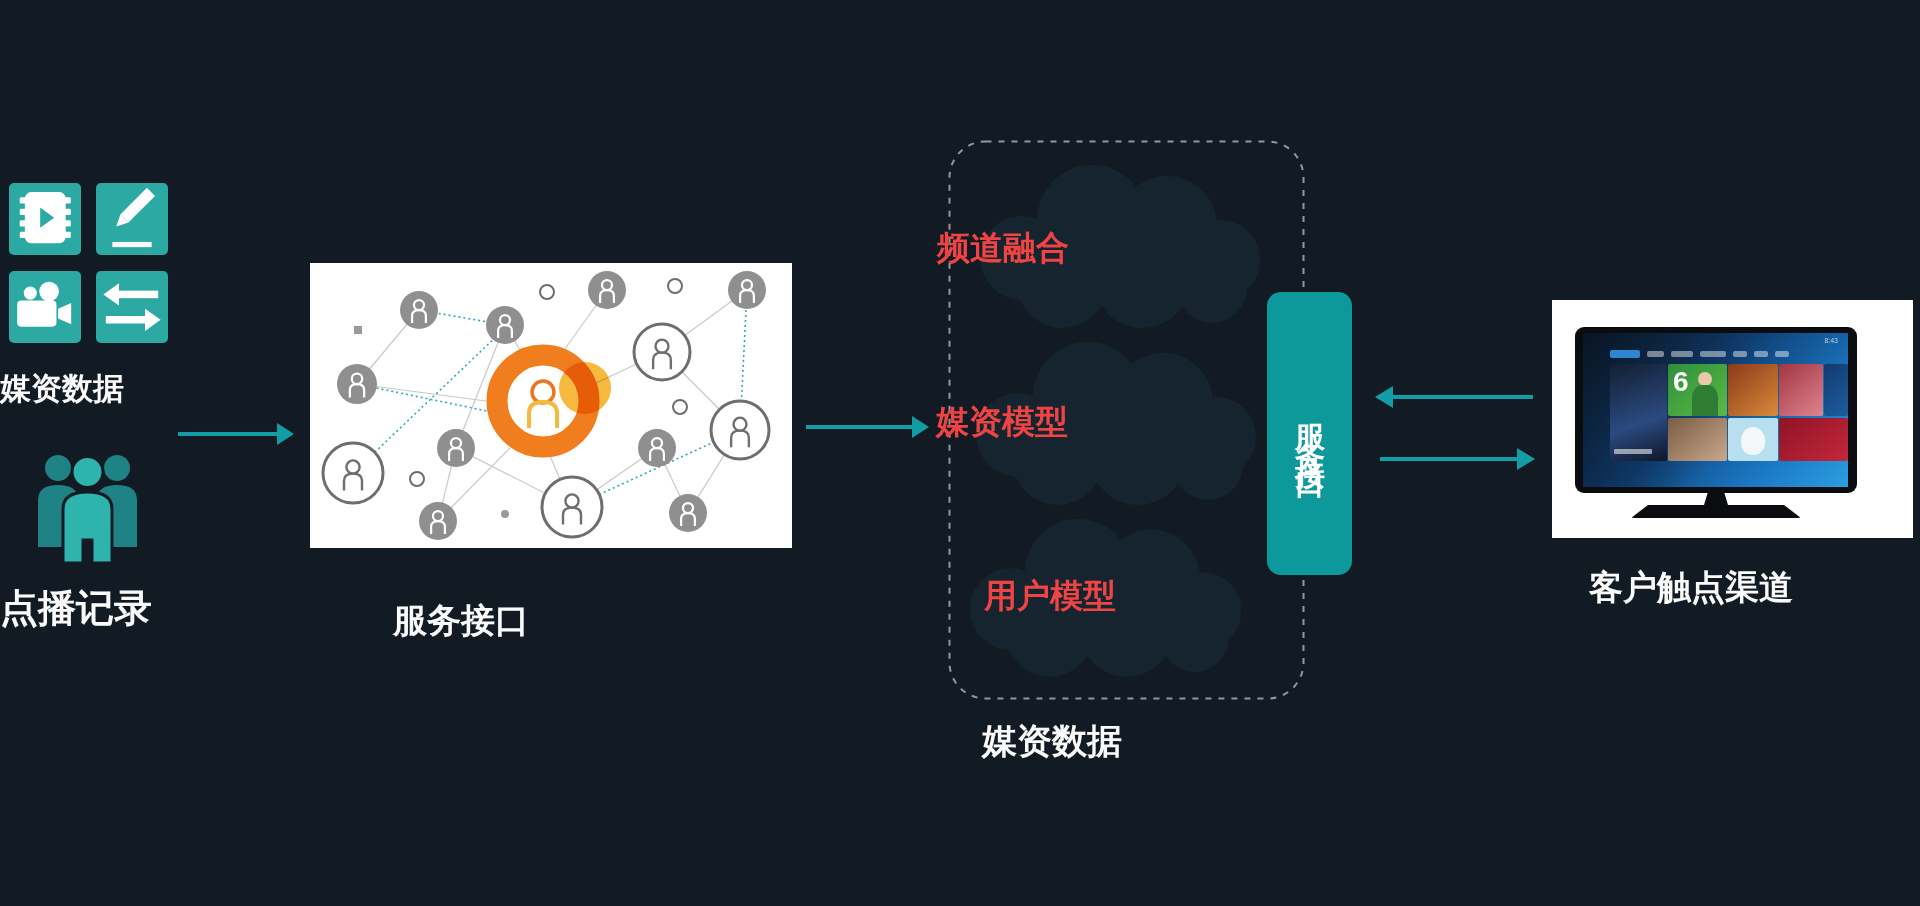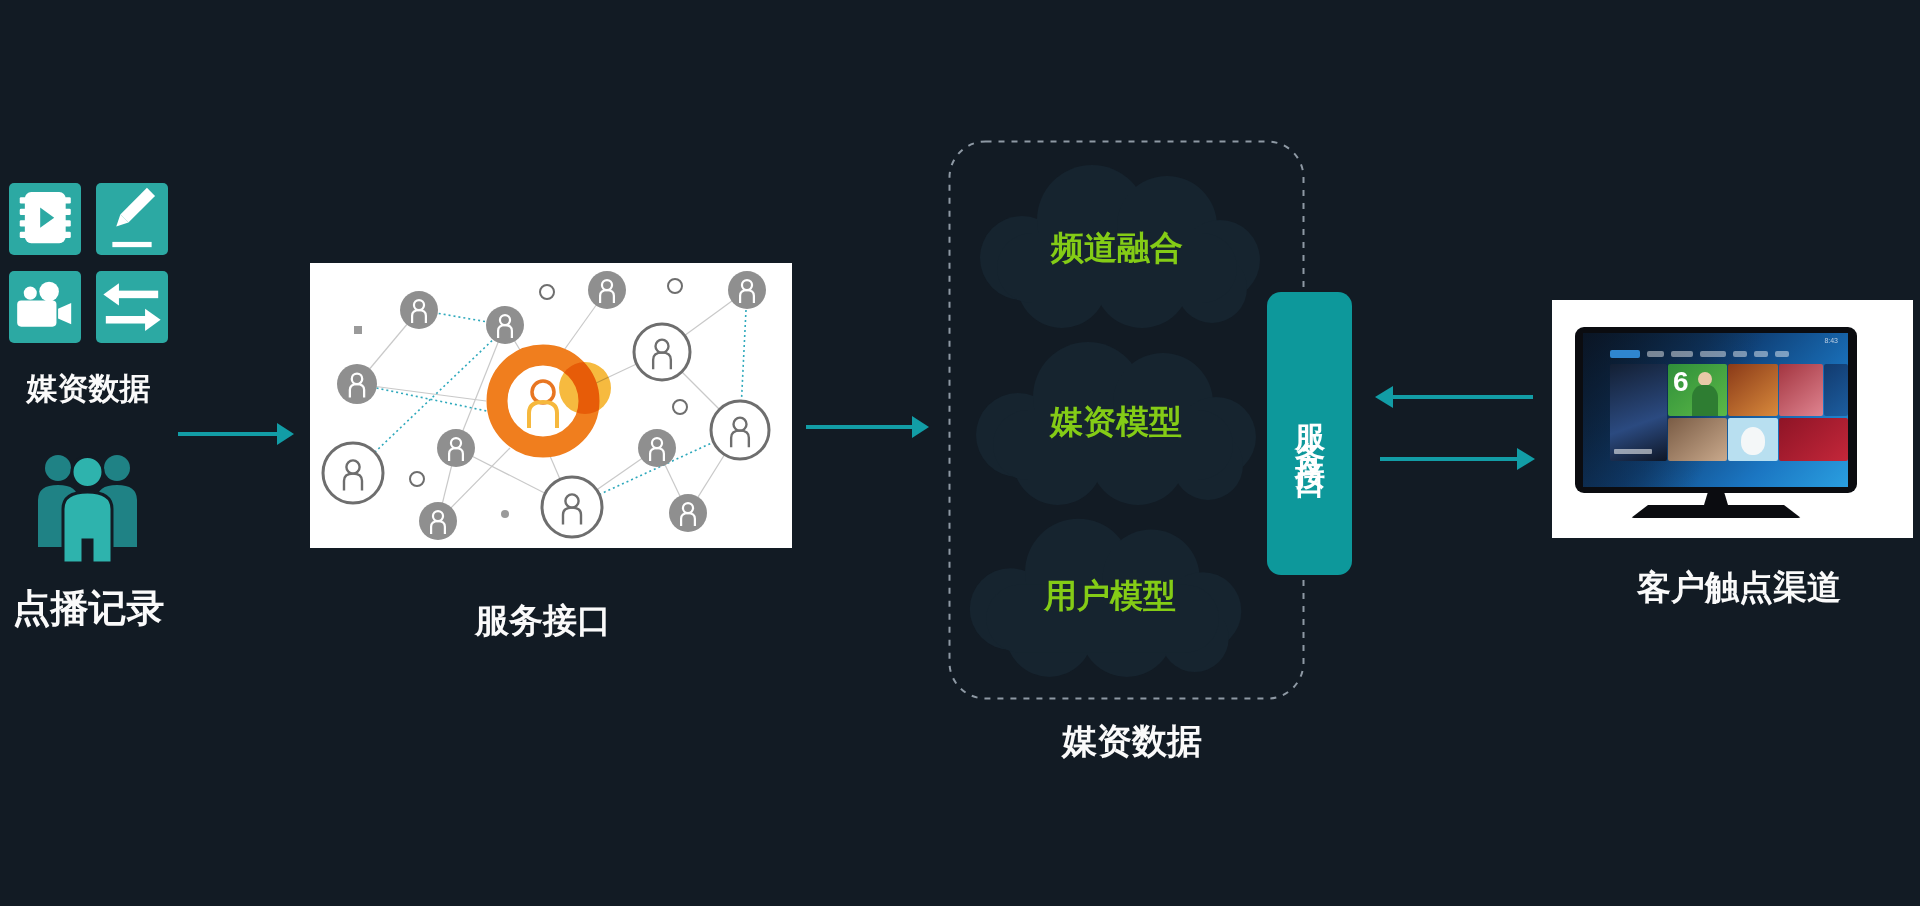--- a/index.html
+++ b/index.html
@@ -1,23 +1,23 @@
 <!DOCTYPE html>
 <html><head>
 <meta charset="utf-8">
 <style>
   html,body{margin:0;padding:0;}
   body{width:1920px;height:906px;background:#121B24;position:relative;overflow:hidden;
        font-family:"Liberation Sans",sans-serif;}
   .abs{position:absolute;}
-  .label{color:#FAFAFA;font-weight:600;text-align:center;}
+  .label{color:#FAFAFA;font-weight:600;}
   .icon-sq{position:absolute;width:72px;height:72px;border-radius:5px;background:#2CA9A3;}
   .arrow-line{position:absolute;background:#129DA6;height:4px;}
   .arrow-head{position:absolute;width:0;height:0;}
-  .cloud-label{position:absolute;width:360px;color:#84cc16;font-weight:600;font-size:33px;text-align:center;}
+  .cloud-label{position:absolute;width:360px;color:#ef4444;font-weight:600;font-size:33px;}
   .tile{position:absolute;border-radius:2px;}
   .navpill{position:absolute;height:6px;border-radius:2px;background:rgba(255,255,255,0.45);}
 </style>
 </head>
 <body>
 
 <div class="icon-sq" style="left:9px;top:183px;">
   <svg width="72" height="72" viewBox="0 0 44 44">
     <g transform="translate(5,4) scale(0.78)">
       <rect x="6" y="2" width="32" height="40" rx="5" fill="#fff"></rect>
@@ -189,21 +189,21 @@
       <rect x="25" y="75" width="240" height="70" rx="35"></rect>
     </g>
   </defs>
   <use href="#cloud" transform="translate(22,8)"></use>
   <use href="#cloud" transform="translate(18,185)"></use>
   <use href="#cloud" transform="translate(12,362) scale(0.97)"></use>
 </svg>
 
 <div class="cloud-label" style="left:937px;top:226px;">频道融合</div>
 <div class="cloud-label" style="left:936px;top:400px;">媒资模型</div>
-<div class="cloud-label" style="left:930px;top:574px;">用户模型</div>
+<div class="cloud-label" style="left:984px;top:574px;">用户模型</div>
 
 <div class="abs label" style="left:982px;top:718px;width:300px;font-size:35px;">媒资数据</div>
 
 <div class="abs" style="left:1267px;top:292px;width:85px;height:283px;background:#0D989B;border-radius:14px;display:flex;align-items:center;justify-content:center;">
   <span style="writing-mode:vertical-rl;text-orientation:upright;letter-spacing:17px;color:#fff;font-size:30px;font-weight:600;">服务接口</span>
 </div>
 
 <div class="arrow-line" style="left:1393px;top:395px;width:140px;"></div>
 <div class="arrow-head" style="left:1375px;top:386px;border-top:11px solid transparent;border-bottom:11px solid transparent;border-right:18px solid #129DA6;"></div>
 

